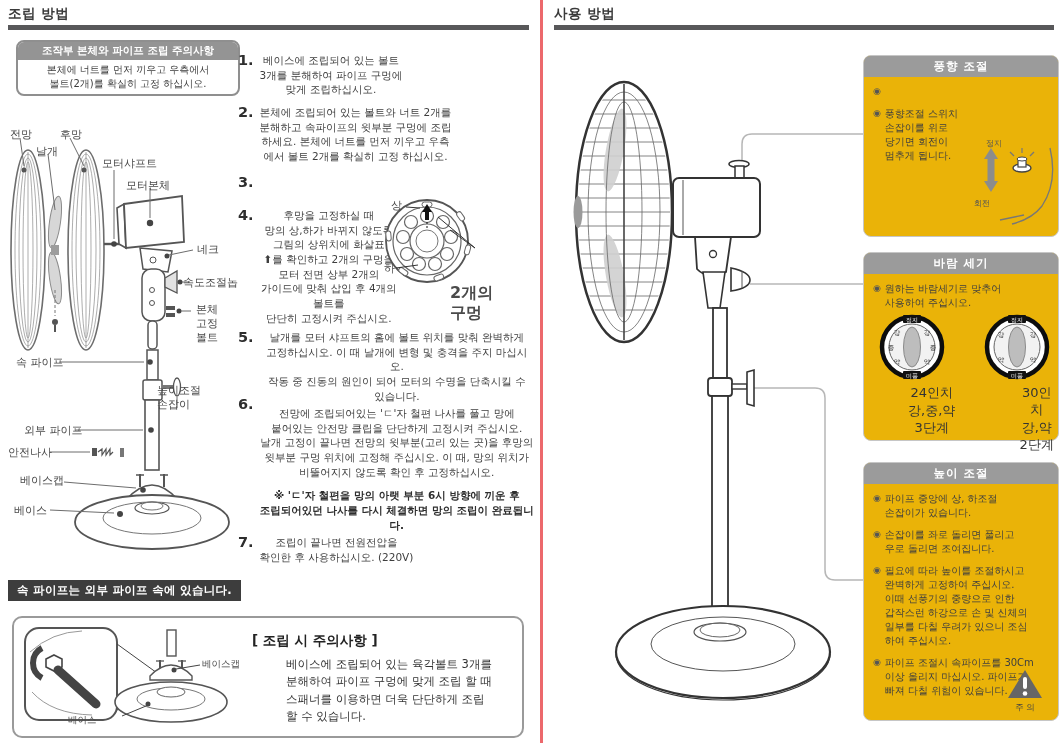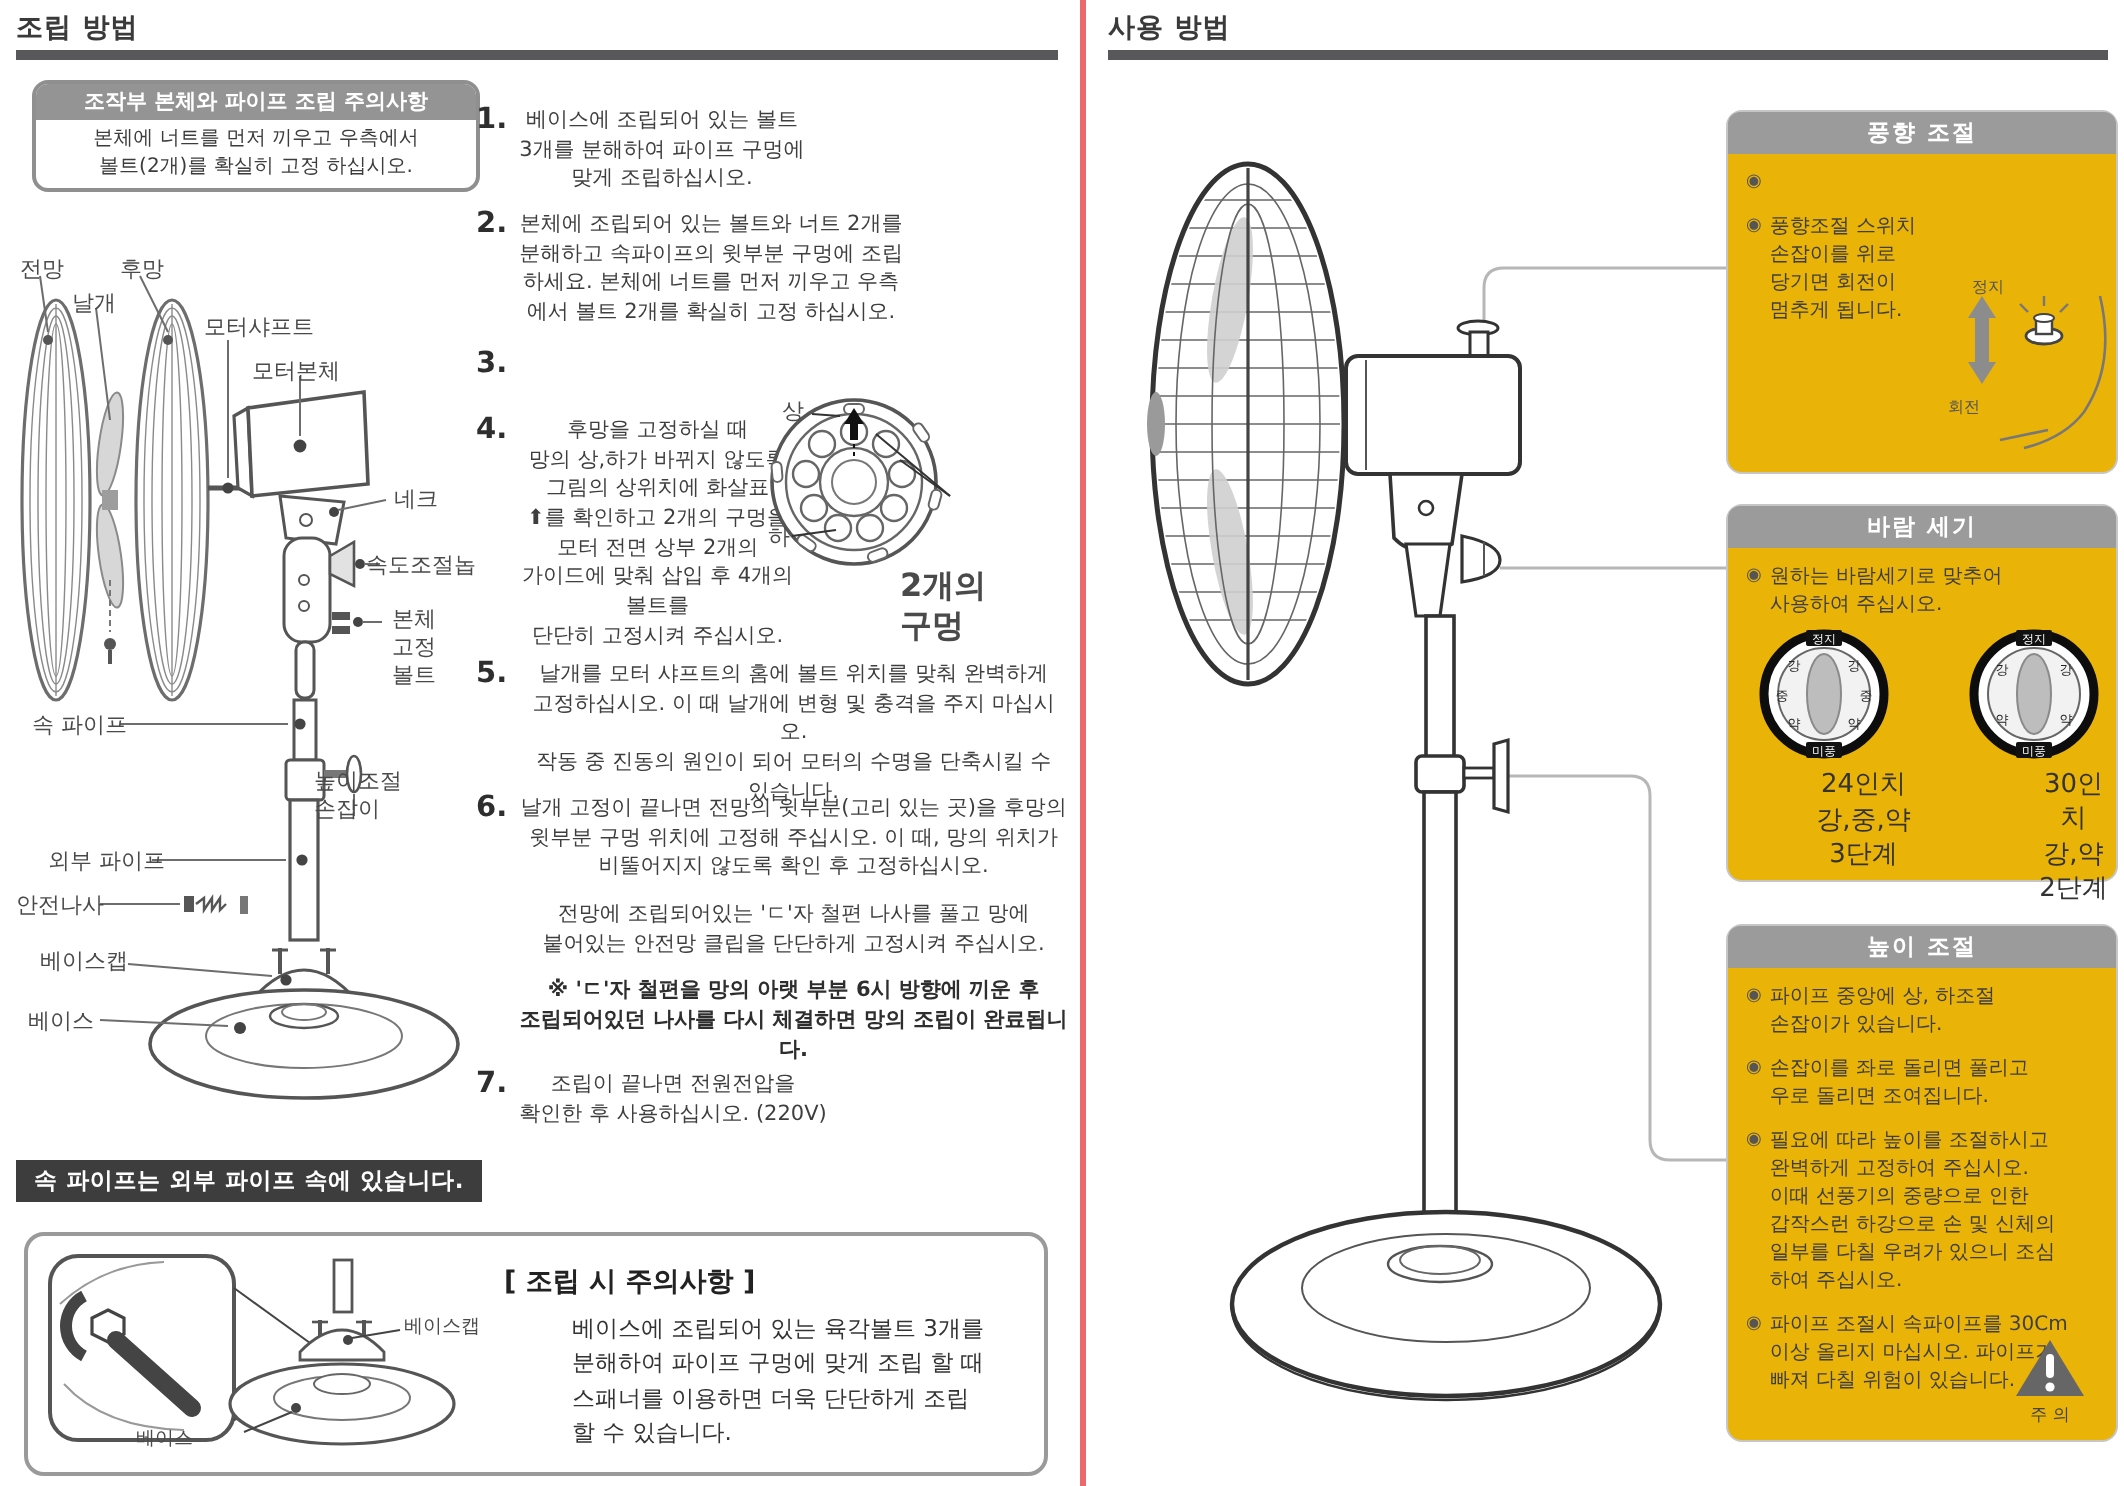--- a/index.html
+++ b/index.html
@@ -191,25 +191,25 @@
     <div class="step" style="top:285px;">
       <span class="snum">5.</span>
       <div class="stext">날개를 모터 샤프트의 홈에 볼트 위치를 맞춰 완벽하게
 고정하십시오. 이 때 날개에 변형 및 충격을 주지 마십시오.
 작동 중 진동의 원인이 되어 모터의 수명을 단축시킬 수
 있습니다.</div>
     </div>
     <div class="step" style="top:352px;">
       <span class="snum">6.</span>
       <div>
+        <div class="stext sextra">전망에 조립되어있는 'ㄷ'자 철편 나사를 풀고 망에
+붙어있는 안전망 클립을 단단하게 고정시켜 주십시오.</div>
         <div class="stext">날개 고정이 끝나면 전망의 윗부분(고리 있는 곳)을 후망의
 윗부분 구멍 위치에 고정해 주십시오. 이 때, 망의 위치가
 비뚤어지지 않도록 확인 후 고정하십시오.</div>
-        <div class="stext sextra">전망에 조립되어있는 'ㄷ'자 철편 나사를 풀고 망에
-붙어있는 안전망 클립을 단단하게 고정시켜 주십시오.</div>
         <div class="stext snote">※ 'ㄷ'자 철편을 망의 아랫 부분 6시 방향에 끼운 후
 조립되어있던 나사를 다시 체결하면 망의 조립이 완료됩니다.</div>
       </div>
     </div>
     <div class="step" style="top:490px;">
       <span class="snum">7.</span>
       <div class="stext">조립이 끝나면 전원전압을
 확인한 후 사용하십시오. (220V)</div>
     </div>
   </div>

